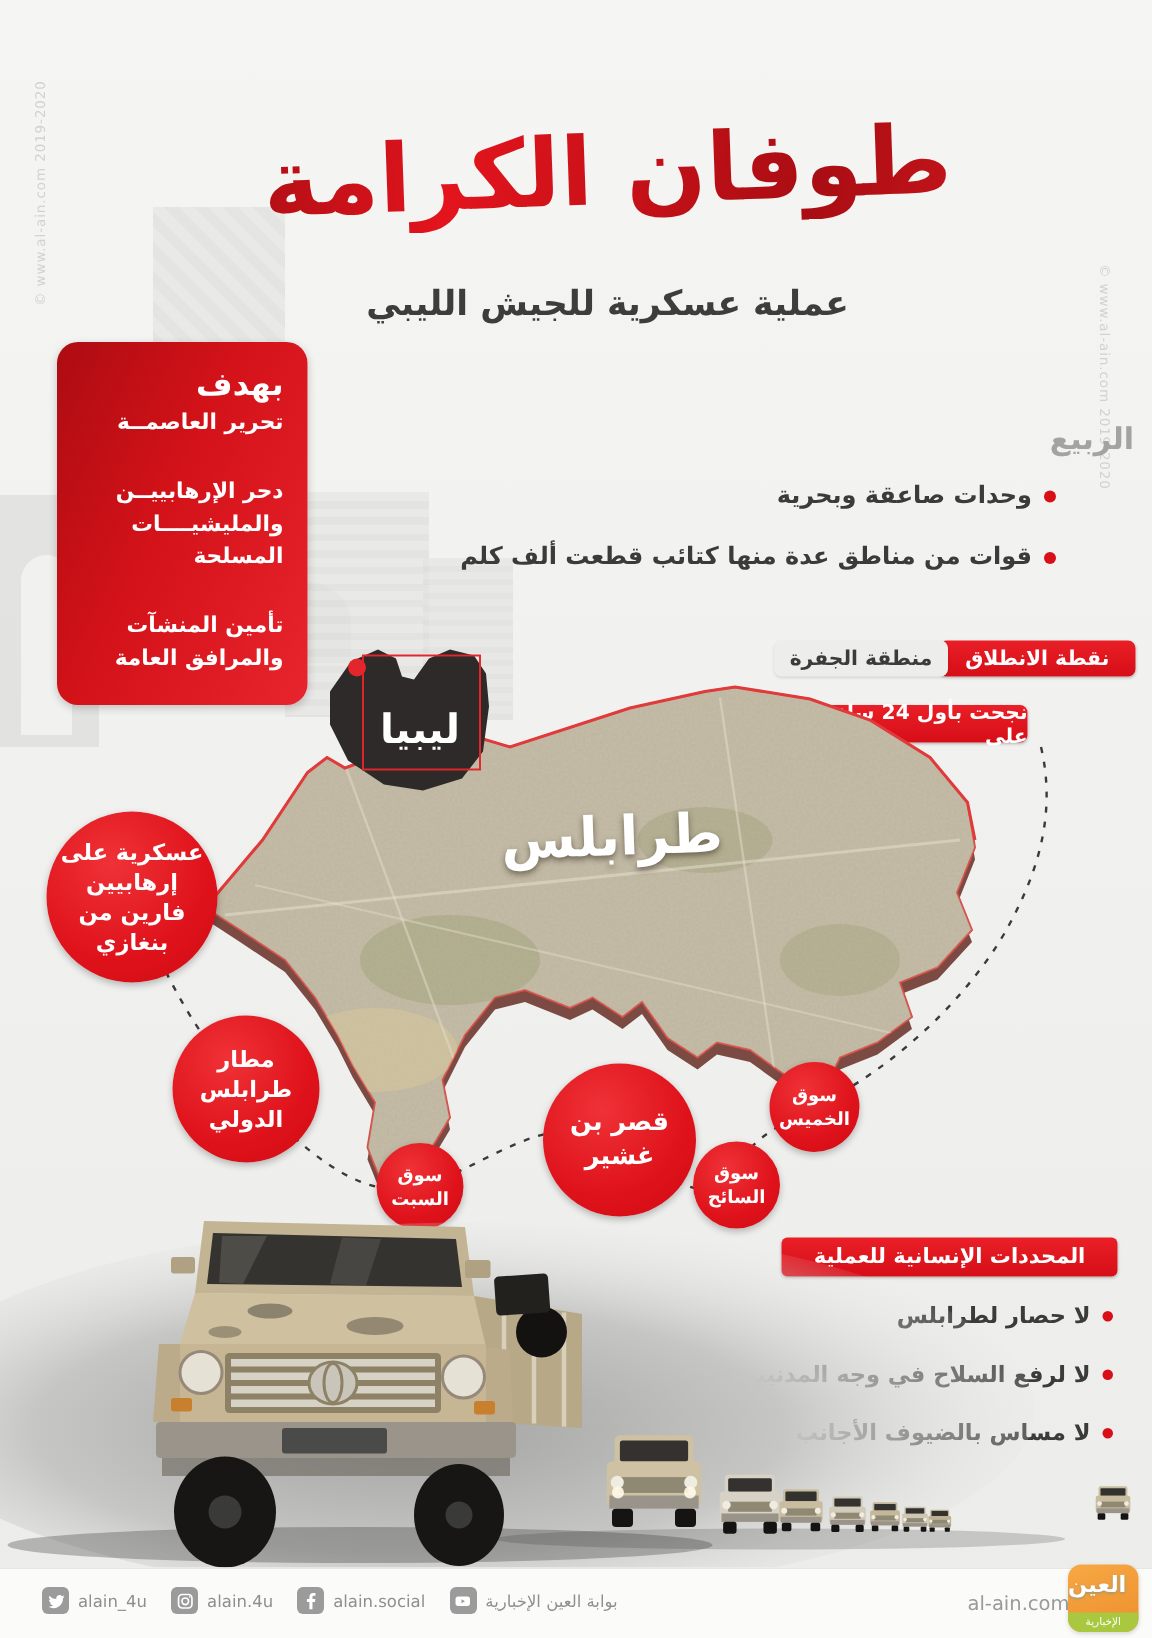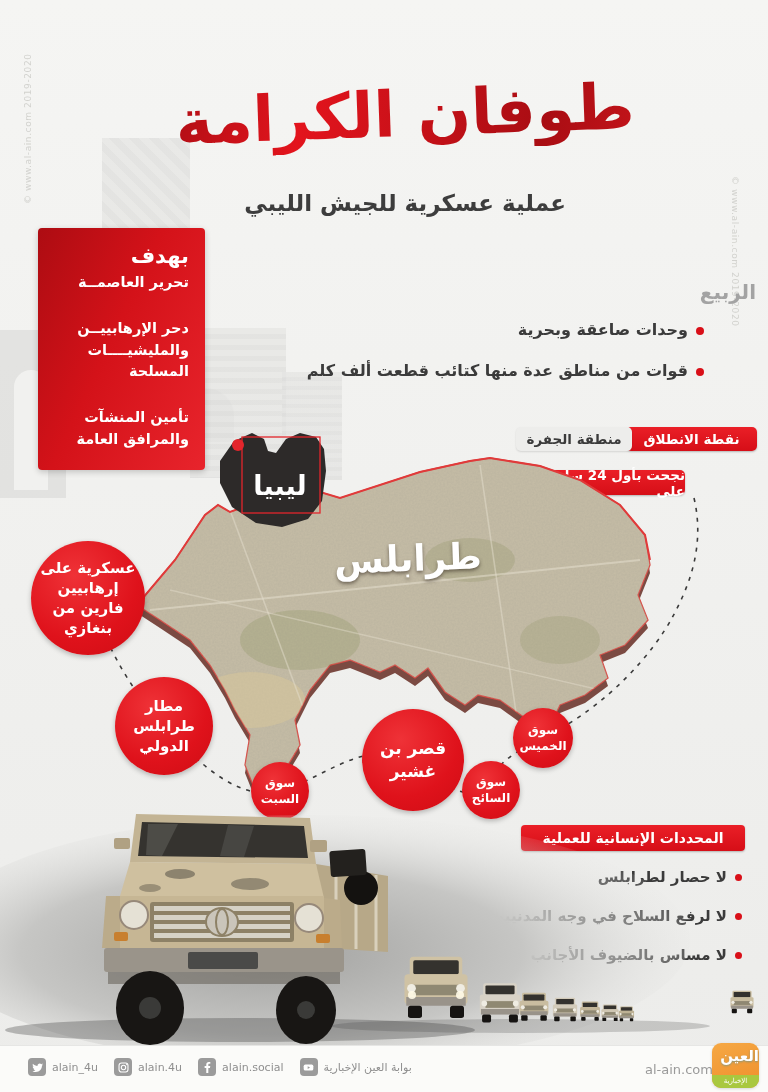--- a/index.html
+++ b/index.html
@@ -33,21 +33,21 @@
     transform:rotate(-2deg);direction:rtl;
     background:linear-gradient(100deg,#86090e 0%,#e3141d 35%,#a90d13 70%,#e01b22 100%);
     -webkit-background-clip:text;background-clip:text;color:transparent;
     text-shadow:none;}
   .subtitle{left:40px;top:190px;width:730px;text-align:center;font-size:23px;font-weight:bold;
     color:#3d3d3d;direction:rtl;}
   .date-pill{left:336px;top:254px;width:130px;height:27px;border-radius:14px;
     background:linear-gradient(180deg,#ee2830,#d90f18);color:#fff;font-weight:bold;font-size:14px;
     display:flex;align-items:center;justify-content:center;direction:rtl;box-shadow:0 1px 3px rgba(0,0,0,.25);}
   
-  .goals{left:38px;top:228px;width:167px;height:242px;border-radius:4px;
+  .goals{left:38px;top:228px;width:167px;height:242px;border-radius:14px;
     background:linear-gradient(115deg,#ad0c12 0%,#d41219 45%,#e8242c 100%);
     color:#fff;direction:rtl;padding:16px 16px 0 14px;box-sizing:border-box;
     box-shadow:0 2px 6px rgba(0,0,0,.2);}
   .goals h2{margin:0 0 4px;font-size:21px;font-weight:bold;text-align:right;}
   .goals .g-item{font-size:14.5px;font-weight:bold;line-height:1.5;text-align:right;margin-bottom:24px;}
   
   .part-heading{right:12px;top:280px;font-size:20px;font-weight:bold;color:#a3a3a3;direction:rtl;}
   .part-list{right:64px;top:320px;width:480px;direction:rtl;}
   .bullet{position:relative;font-size:16px;font-weight:bold;color:#3b3b3b;text-align:right;
     margin-bottom:22px;padding-right:16px;}
@@ -87,21 +87,21 @@
   .social{position:absolute;left:28px;top:12px;display:flex;align-items:center;gap:16px;}
   .social-item{display:flex;align-items:center;gap:6px;}
   .sicon{width:18px;height:18px;border-radius:4px;background:#9b9b9b;display:flex;
     align-items:center;justify-content:center;flex:0 0 auto;}
   .sicon svg{display:block;}
   .handle{font-size:11px;color:#8f8f8f;}
   .handle.ar{direction:rtl;}
   .site{position:absolute;left:645px;top:16px;font-size:13px;color:#9a9a9a;}
   .logo{position:absolute;left:712px;top:-3px;width:47px;height:45px;border-radius:9px;
     background:linear-gradient(160deg,#f6a844,#ee8f2c);overflow:hidden;box-shadow:0 1px 3px rgba(0,0,0,.15);}
-  .logo .name{position:absolute;left:0;right:0;top:4px;text-align:right;color:#fff;font-weight:bold;
+  .logo .name{position:absolute;left:0;right:0;top:4px;text-align:left;color:#fff;font-weight:bold;
     font-size:15px;direction:rtl;text-shadow:0 1px 2px rgba(70,150,170,.6);}
   .logo .band{position:absolute;left:0;right:0;bottom:0;height:13px;background:#a9c83f;color:#fff;
     font-size:7px;line-height:13px;text-align:center;direction:rtl;}
   svg text{font-family:"DejaVu Sans",sans-serif;}
 </style>
 </head>
 <body>
 
 <div class="stage">
 

